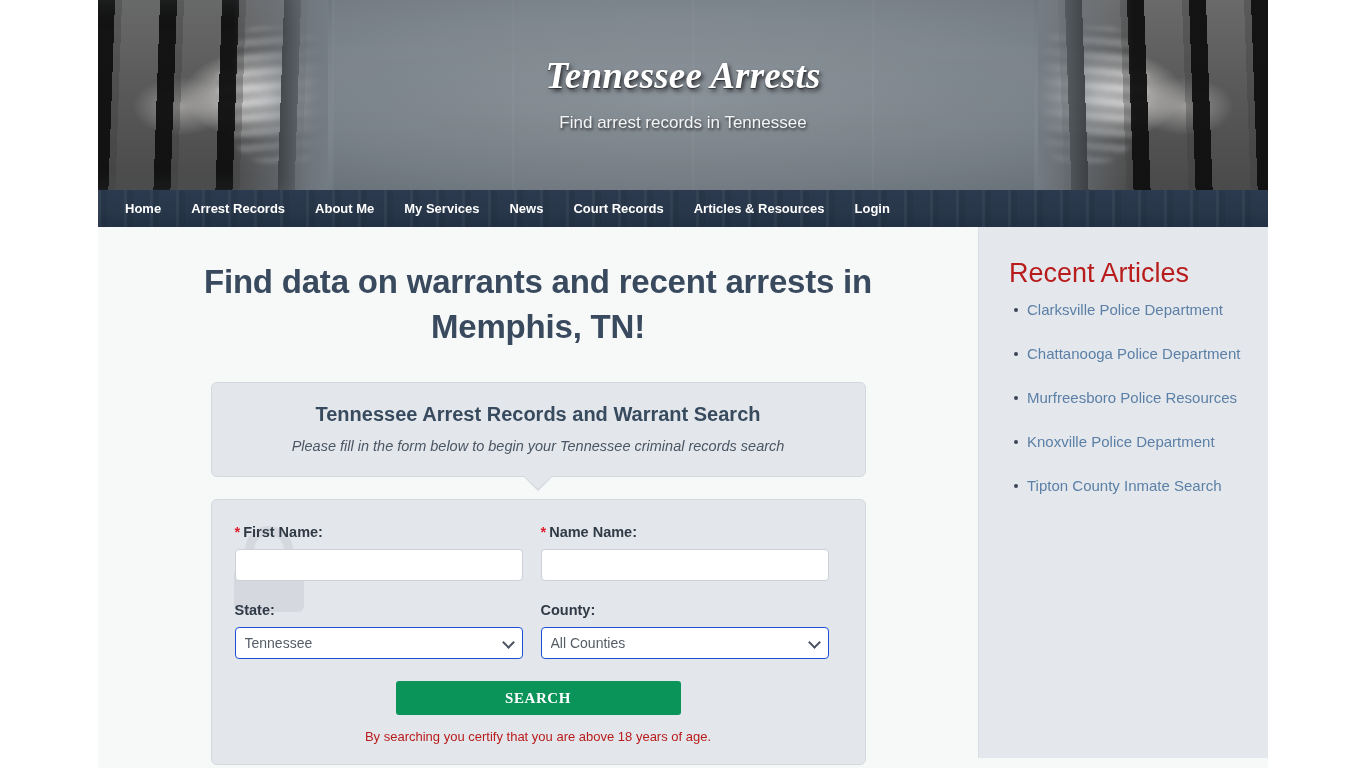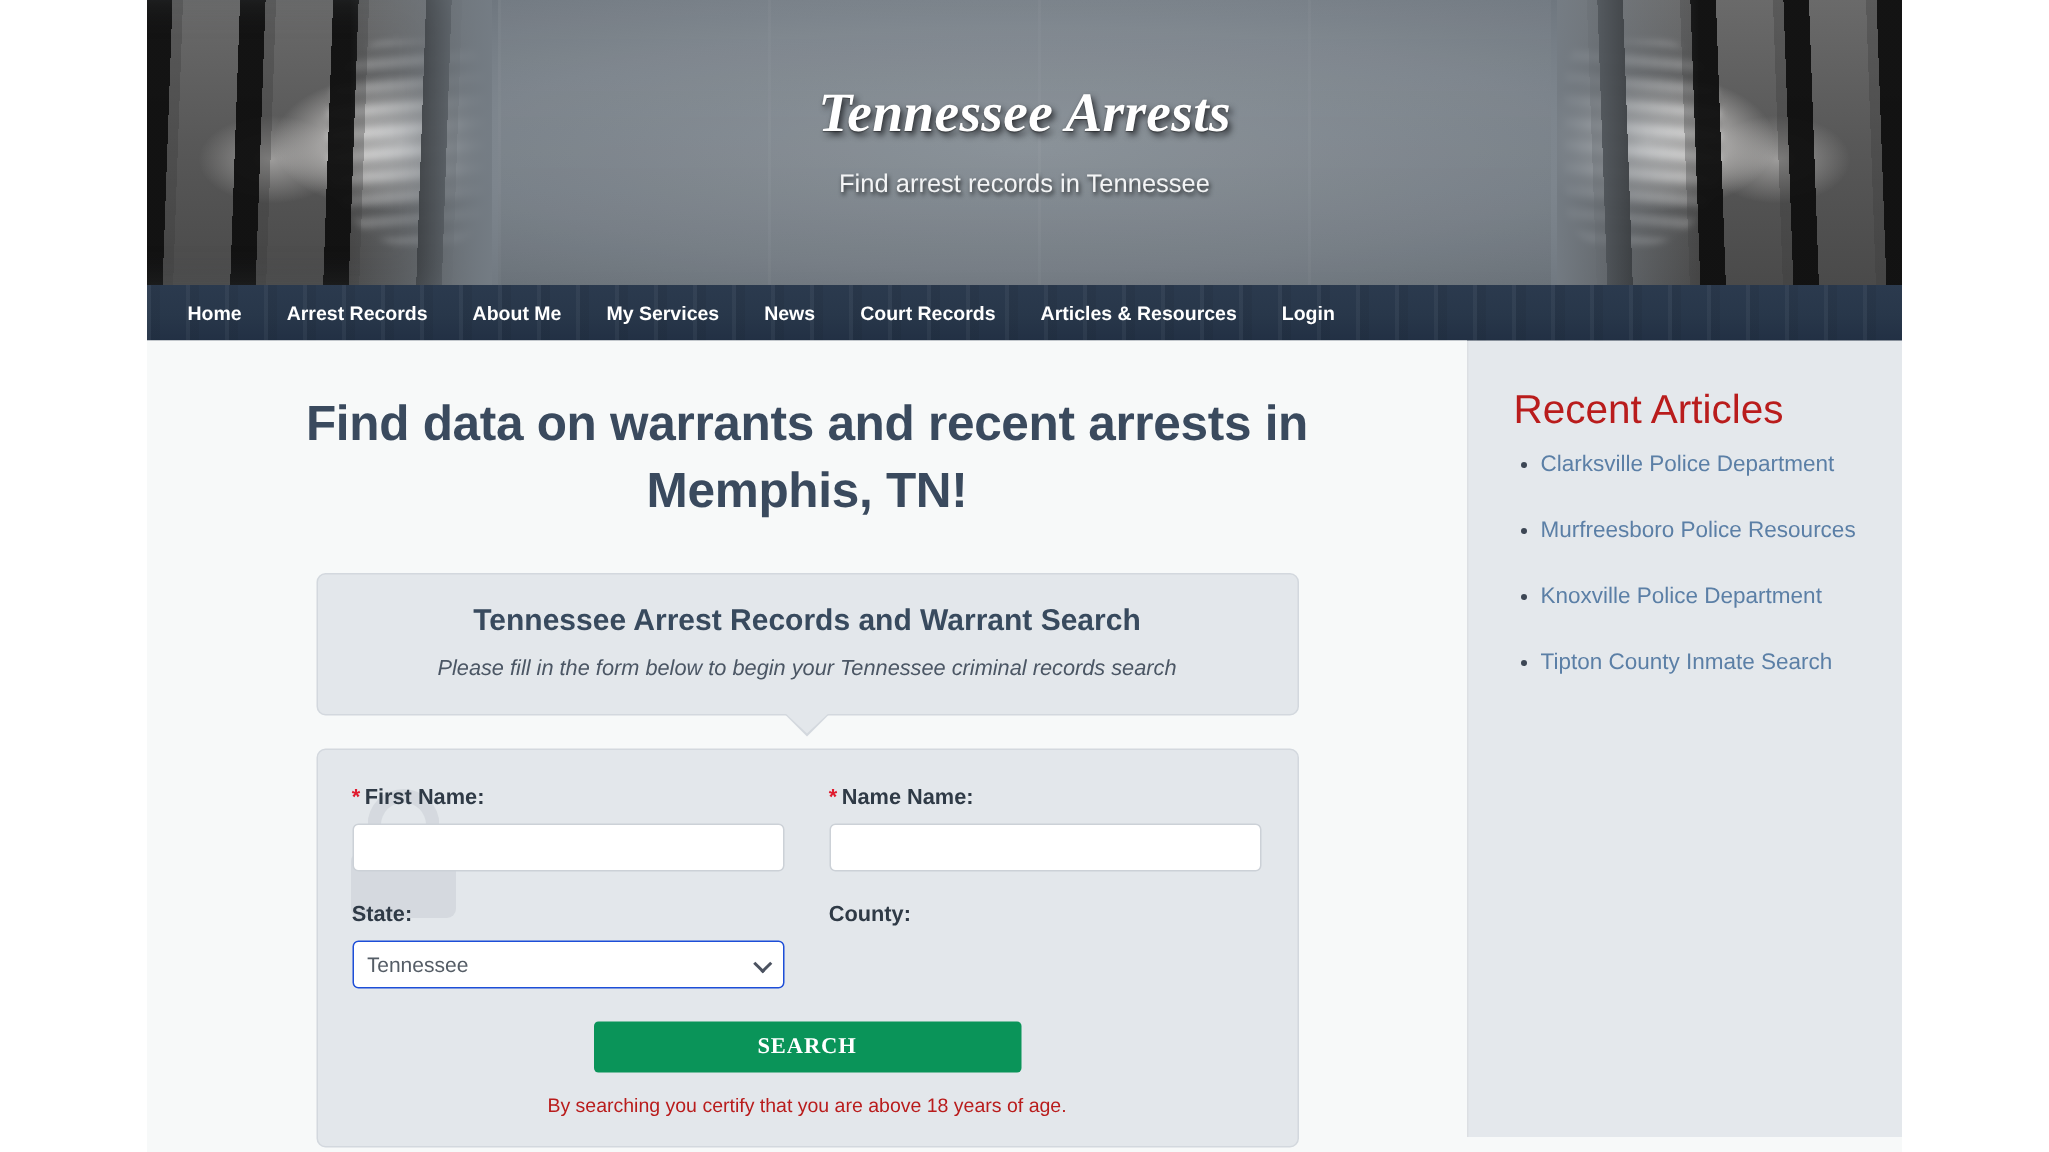--- a/index.html
+++ b/index.html
@@ -207,21 +207,21 @@
     position:absolute; left:15px; top:0; width:48px; height:48px;
     border: 9px solid #b6bcc4;
     border-bottom: none;
     border-radius: 26px 26px 0 0;
   }
   .lock-watermark .body{
     position:absolute; left:4px; top:42px; width:70px; height:44px;
     background:#b6bcc4; border-radius:6px;
   }
 
-  .form-row { display: flex; gap: 30px; position: relative; z-index: 2; }
+  .form-row { display: flex; gap: 18px; position: relative; z-index: 2; }
   .field { width: 288px; }
   .field-label {
     font-size: 14.5px; font-weight: bold; color: #2f3a46;
     margin: 6px 0 9px 0; display: block;
   }
   .req { color: #e01b2e; font-weight: bold; margin-right: 3px; }
   .text-input {
     width: 100%; height: 32px;
     border: 1px solid #ccd1d7; border-radius: 4px;
     background: #ffffff;
@@ -374,36 +374,43 @@
               <label class="field-label">State:</label>
               <div class="select-wrap">
                 <select class="select-input">
                   <option>Tennessee</option>
                 </select>
                 <span class="chev"></span>
               </div>
             </div>
             <div class="field">
               <label class="field-label">County:</label>
+              <div class="select-wrap">
+                <select class="select-input">
+                  <option>All Counties</option>
+                </select>
+                <span class="chev"></span>
+              </div>
             </div>
           </div>
 
           <div class="search-wrap">
             <button class="search-button">SEARCH</button>
           </div>
 
           <p class="disclaimer">By searching you certify that you are above 18 years of age.</p>
         </div>
 
       </div>
 
       <div class="side-col">
         <h2 class="side-title">Recent Articles</h2>
         <ul class="side-list">
           <li><a class="side-link">Clarksville Police Department</a></li>
+          <li><a class="side-link">Chattanooga Police Department</a></li>
           <li><a class="side-link">Murfreesboro Police Resources</a></li>
           <li><a class="side-link">Knoxville Police Department</a></li>
           <li><a class="side-link">Tipton County Inmate Search</a></li>
         </ul>
       </div>
 
     </div>
   </div>
 </div>
 

